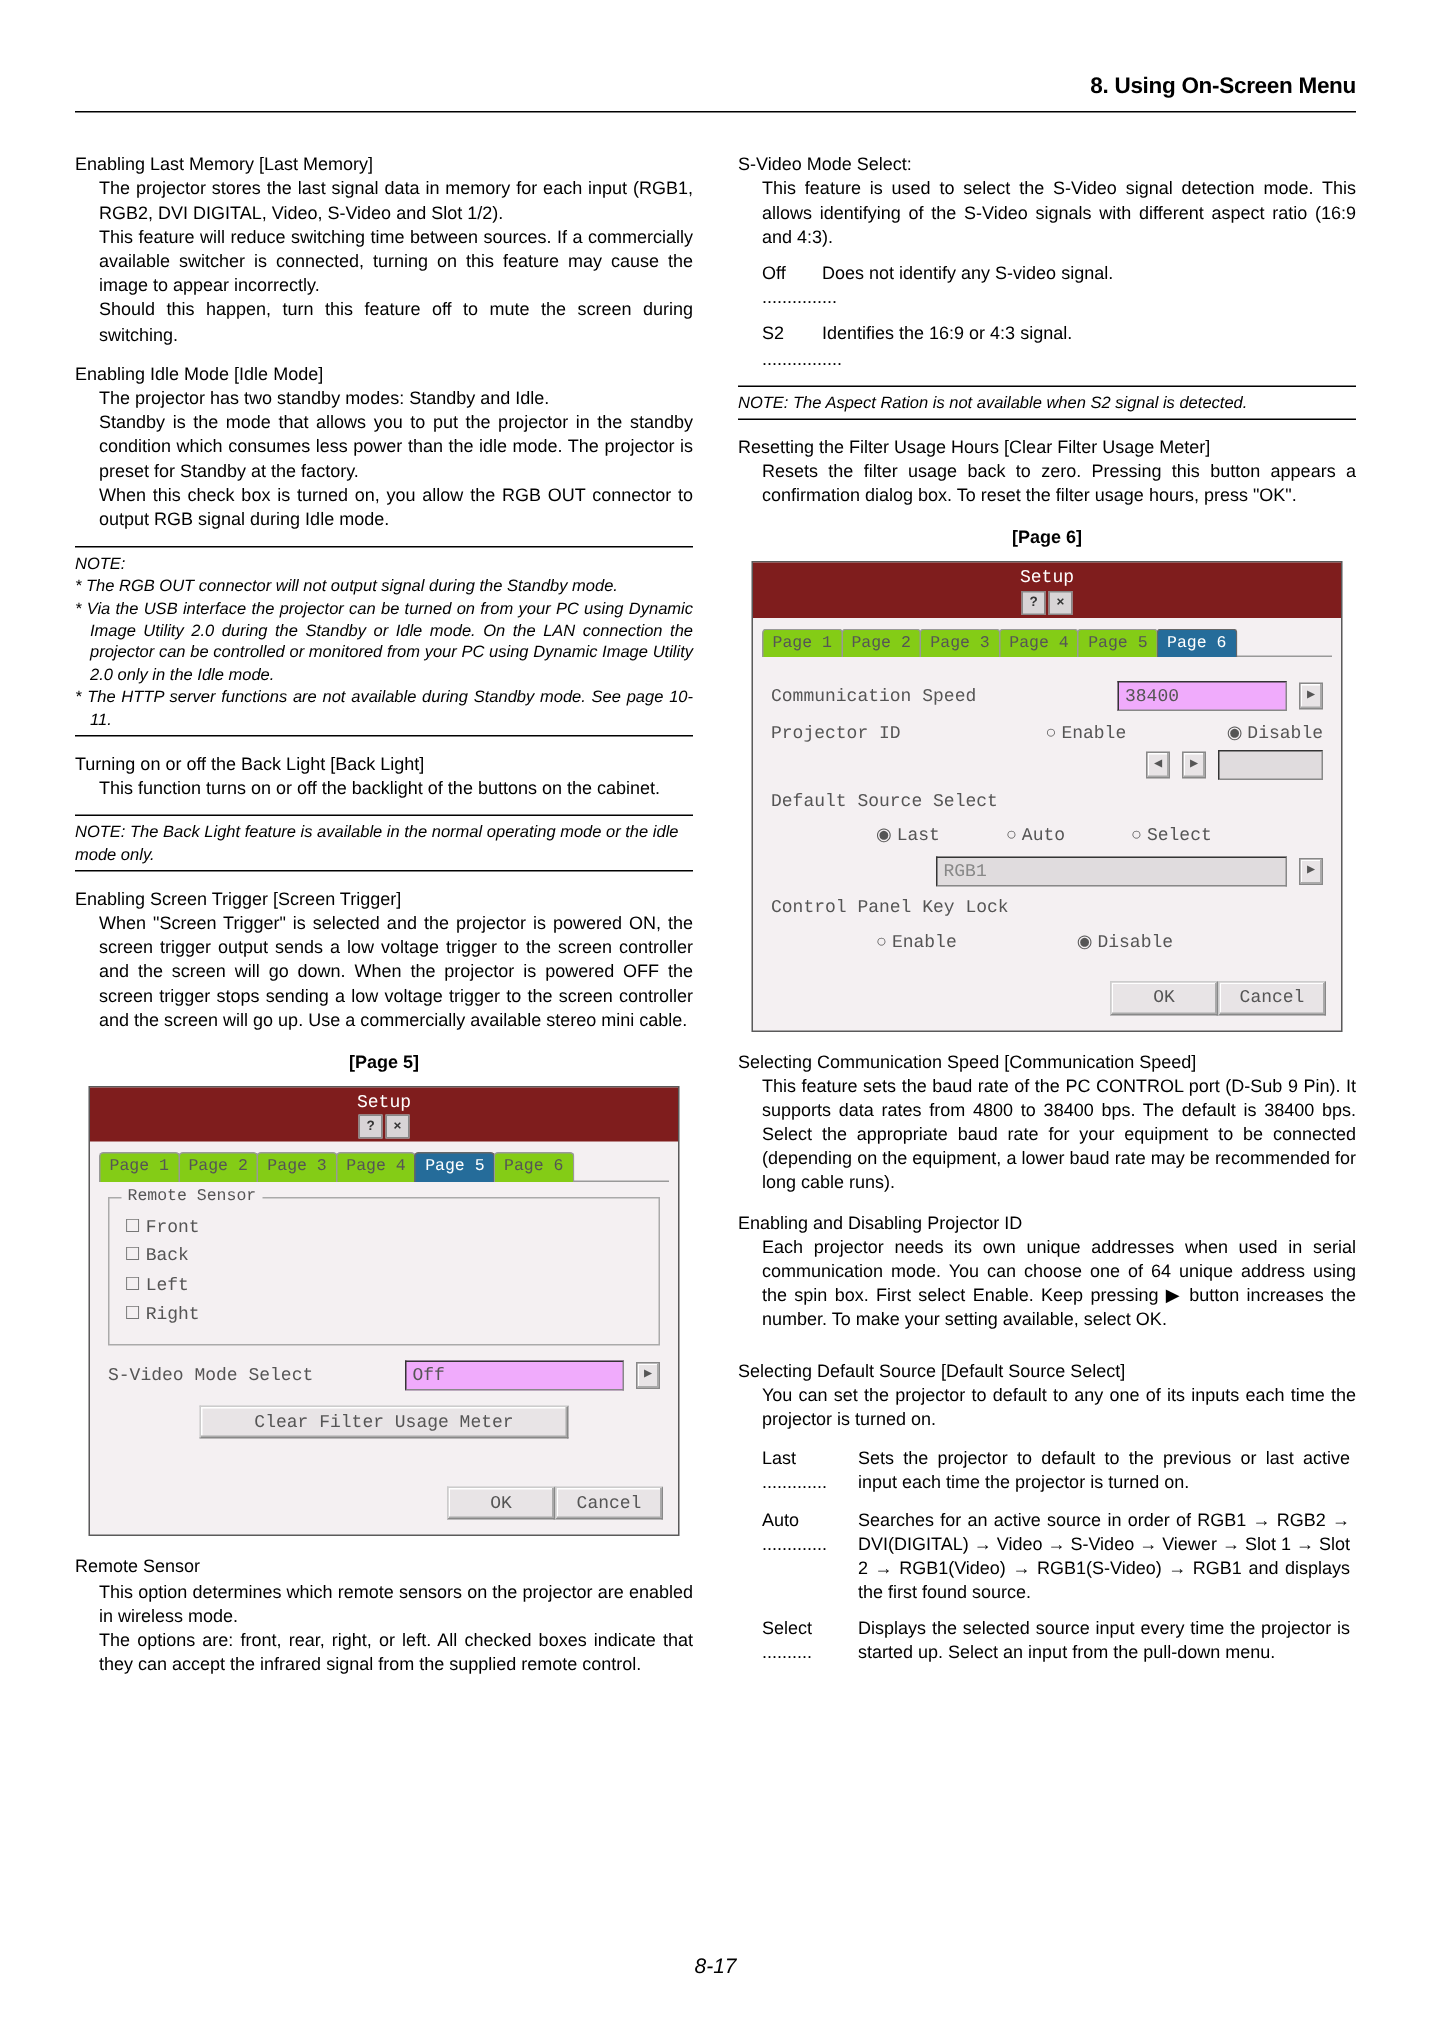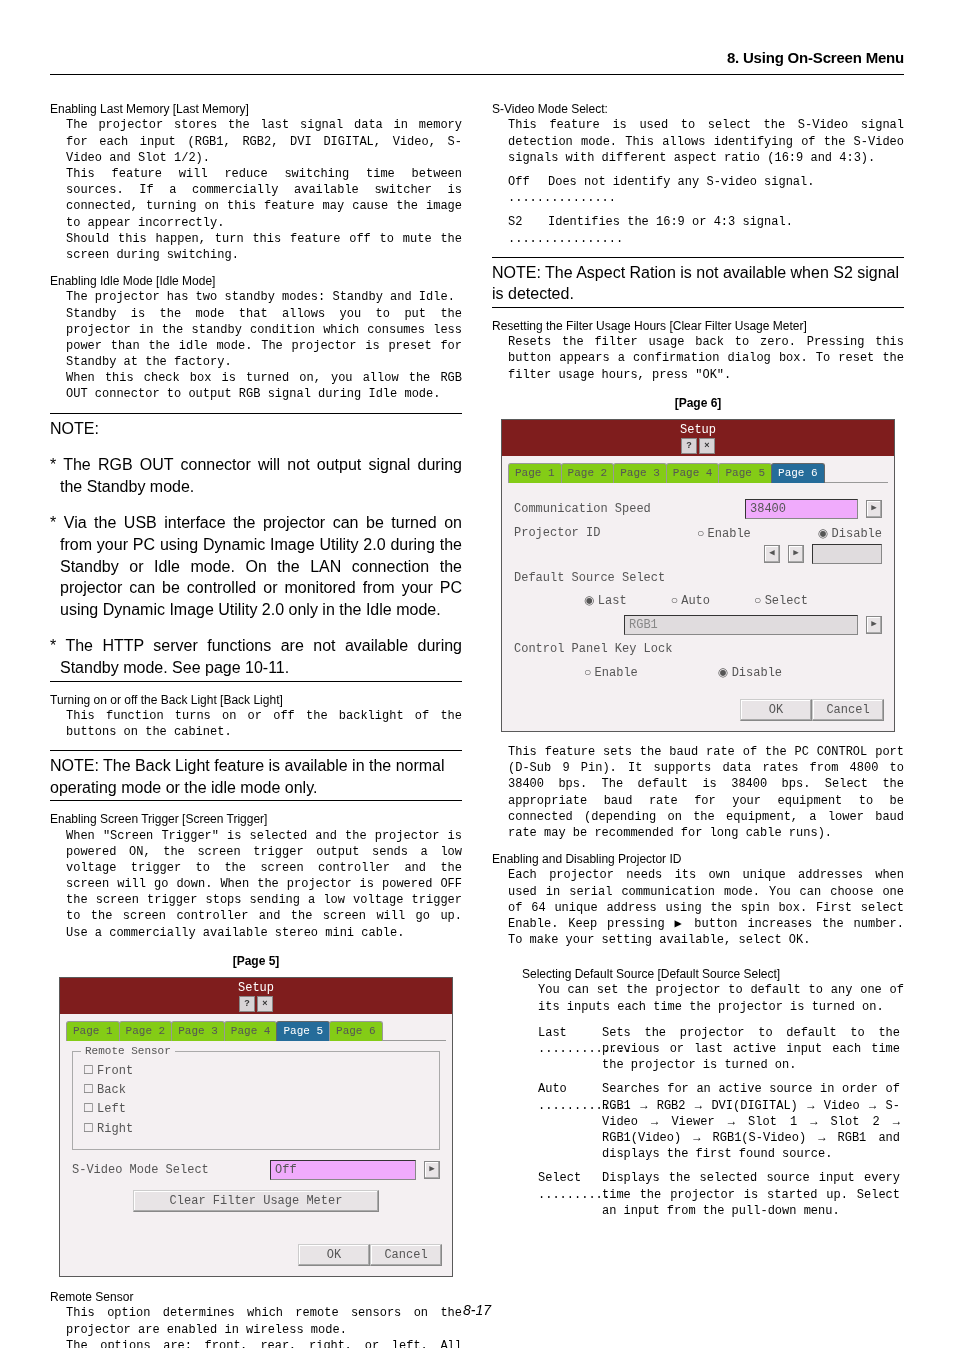--- a/index.html
+++ b/index.html
@@ -42,28 +42,28 @@
     margin-bottom: 10px;
     text-align: justify;
   }
   .para .title {
     display: block;
     padding-left: 0;
   }
   .para .body {
     display: block;
     padding-left: 16px;
-    font-family: Liberation Mono, monospace;
   }
   .hr { border-top: 1px solid #000; margin: 2px 0 4px 0; }
   .noteblock {
-    font-size: 16px;
+    font-style: italic;
+    font-size: 11px;
     line-height: 1.35;
   }
-  .noteblock .nl { display:block; padding-left: 10px; text-indent:-10px; text-align: justify; margin-top: 15px;}
+  .noteblock .nl { display:block; padding-left: 10px; text-indent:-10px; text-align: justify;}
   .section-label {
     font-weight: bold;
     margin: 12px 0 8px 0;
     text-align: center;
   }
   
   .osd {
     border: 1px solid #5a5a5a;
     position: relative;
     margin: 6px auto 12px auto;
@@ -375,29 +375,30 @@
             </div>
           </div>
         </div>
         <div class="footer">
           <span class="osd-btn">OK</span>
           <span class="osd-btn">Cancel</span>
         </div>
       </div>
 
       <div class="para">
+        <span class="title">Selecting Communication Speed [Communication Speed]</span>
         <span class="body justify">This feature sets the baud rate of the PC CONTROL port (D-Sub 9 Pin). It supports data rates from 4800 to 38400 bps. The default is 38400 bps. Select the appropriate baud rate for your equipment to be connected (depending on the equipment, a lower baud rate may be recommended for long cable runs).</span>
       </div>
 
       <div class="para">
         <span class="title">Enabling and Disabling Projector ID</span>
         <span class="body justify">Each projector needs its own unique addresses when used in serial communication mode. You can choose one of 64 unique address using the spin box. First select Enable. Keep pressing ▶ button increases the number. To make your setting available, select OK.</span>
       </div>
 
-      <div class="para" style="margin-top:18px;margin-left:30px;">
+      <div class="para" style="margin-top:18px;">
         <span class="title">Selecting Default Source [Default Source Select]</span>
         <span class="body justify">You can set the projector to default to any one of its inputs each time the projector is turned on.</span>
         <div class="body deflist" style="margin-top:10px;">
           <div class="item">
             <span class="dt">Last .............</span><span class="dd">Sets the projector to default to the previous or last active input each time the projector is turned on.</span>
           </div>
           <div class="item">
             <span class="dt">Auto .............</span><span class="dd">Searches for an active source in order of RGB1 → RGB2 → DVI(DIGITAL) → Video → S-Video → Viewer → Slot 1 → Slot 2 → RGB1(Video) → RGB1(S-Video) → RGB1 and displays the first found source.</span>
           </div>
           <div class="item">

